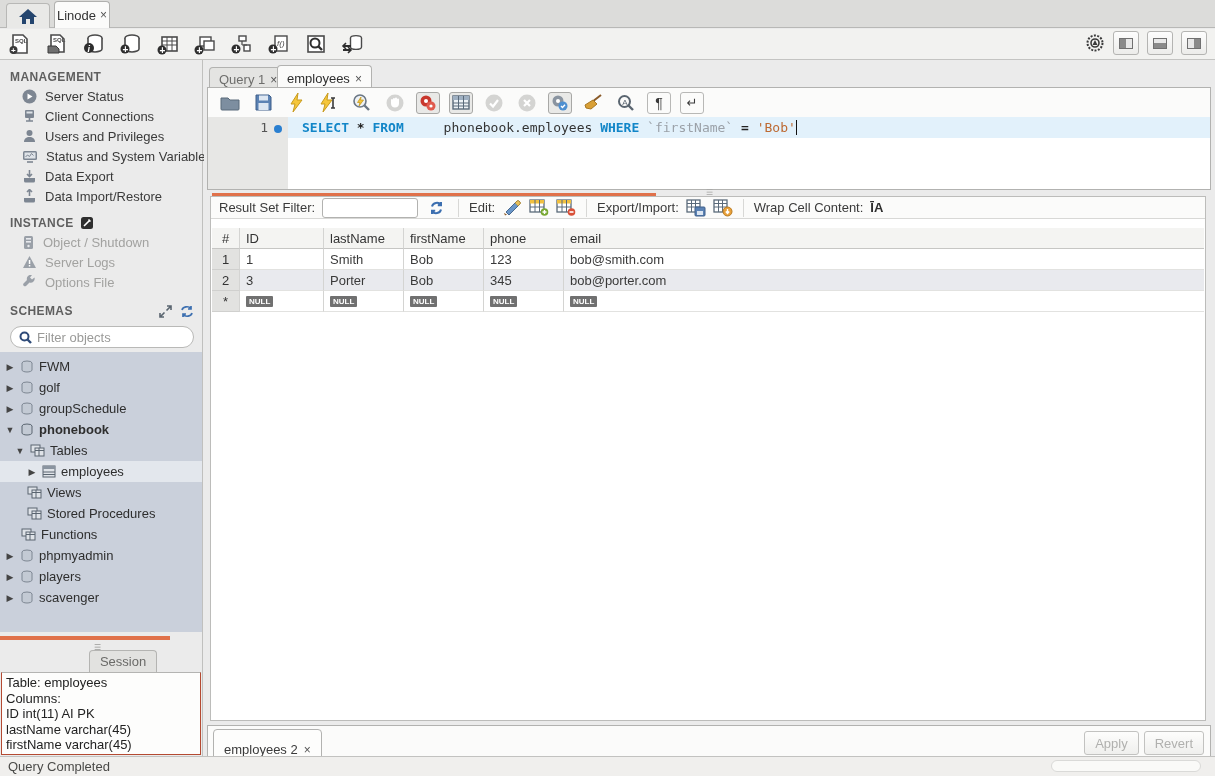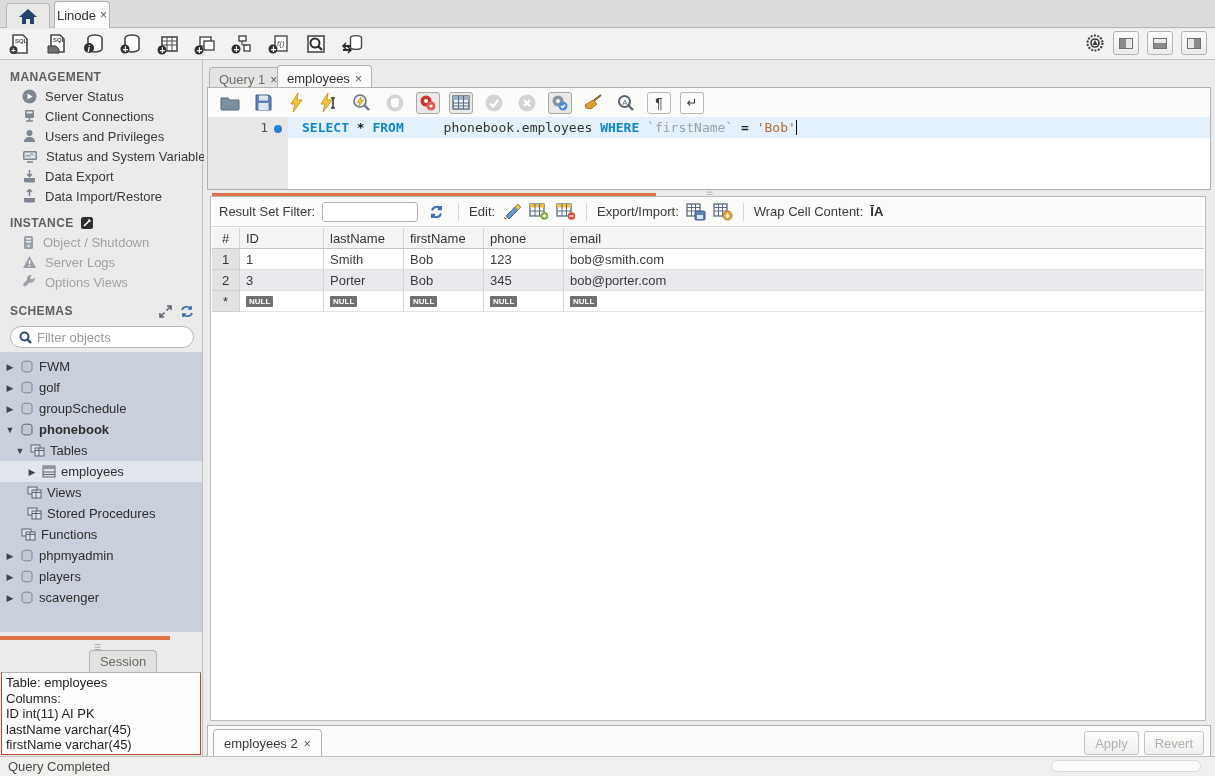--- a/index.html
+++ b/index.html
@@ -70,35 +70,35 @@
   .op { color:#222; font-weight:bold; }
   .idt { color:#333;padding-left:32px; }
   .bq { color:#9ba1a8; }
   .str { color:#bd6a33; }
   .caret { display:inline-block; width:1px; height:15px; background:#111; vertical-align:middle; }
   .editor-hbar { position:absolute; left:8px; top:133px; width:444px; height:4px; background:#e0714a; }
   .center-grip { position:absolute; left:502px; top:128px; color:#a8a8a6; font-size:8px; letter-spacing:1px; }
 
   
   .result-panel { position:absolute; left:6px; top:136px; width:996px; height:525px; background:#fff; border:1px solid #bcbcba; }
-  .rs-toolbar { height:30px; display:flex; align-items:center; gap:7px; padding-left:8px; border-bottom:1px solid #d8d8d6; background:#fbfbfa; color:#3a3a3a; }
+  .rs-toolbar { height:22px; display:flex; align-items:center; gap:7px; padding-left:8px; border-bottom:1px solid #d8d8d6; background:#fbfbfa; color:#3a3a3a; }
   .rs-input { width:96px; height:20px; border:1px solid #b2b2b0; border-radius:3px; background:#fff; }
   .rs-sep { width:1px; height:18px; background:#d8d8d6; margin:0 3px; }
   .grid { position:absolute; left:1px; top:31px; right:1px; }
   .grid-row { display:flex; height:21px; align-items:stretch; }
   .gcell { border-right:1px solid #d4d4d2; border-bottom:1px solid #e2e2e0; display:flex; align-items:center; padding-left:6px; overflow:hidden; white-space:nowrap; }
   .ghead .gcell { background:#f4f4f2; border-bottom:1px solid #c6c6c4; color:#333; }
   .gnum { width:28px; background:#e2e2e0; color:#333; justify-content:center; padding-left:0; border-bottom:1px solid #d0d0ce; }
   .c-id{width:84px;} .c-ln{width:80px;} .c-fn{width:80px;} .c-ph{width:80px;} .c-em{flex:1; border-right:none;}
   .grid-row.alt .gcell:not(.gnum){ background:#e9eaee; }
   .nullb { background:#707070; color:#fff; font-size:8px; font-weight:bold; padding:1px 3px; border-radius:1px; line-height:9px; }
 
   
   .bottom-tabrow { position:absolute; left:3px; top:665px; width:1004px; height:33px; background:#fbfbfa; border:1px solid #b2b2b0; }
-  .btab { position:absolute; left:5px; top:3px; height:29px; display:flex; align-items:center; gap:6px; padding:0 10px; background:#fdfdfc; border:1px solid #b2b2b0; border-radius:4px 4px 0 0; color:#3a3a3a; }
+  .btab { position:absolute; left:5px; top:3px; height:29px; display:flex; align-items:flex-end; gap:6px; padding:0 10px; background:#fdfdfc; border:1px solid #b2b2b0; border-radius:4px 4px 0 0; color:#3a3a3a; }
   .apply-btns { position:absolute; right:6px; top:5px; display:flex; gap:5px; }
   .btn { min-width:44px; height:24px; padding:0 10px; border:1px solid #c2c2c0; border-radius:3px; background:linear-gradient(#fdfdfc,#efefed); color:#b0b0ae; display:flex; align-items:center; justify-content:center; }
 
   
   .action-output { position:absolute; left:0; top:700px; width:1011px; height:56px; }
   .ao-select { position:absolute; left:8px; top:3px; width:124px; height:26px; background:linear-gradient(#fdfdfc,#f0f0ee); border:1px solid #b2b2b0; border-radius:4px; display:flex; align-items:center; justify-content:space-between; padding:0 8px; color:#333; }
   .ao-arrows { display:flex; flex-direction:column; font-size:7px; color:#666; line-height:6px; }
 
   svg { display:block; }
 </style>
@@ -312,21 +312,21 @@
           </svg>
         </span>
       <span>Server Logs</span>
     </div>
     <div class="side-item disabled">
       <span>
           <svg width="15" height="15" viewBox="0 0 15 15">
             <path d="M12.5 2.5 a4 4 0 0 1 -5 5 L4 11 a1.8 1.8 0 0 1 -2.5 -2.5 L5 5 a4 4 0 0 1 5 -5 l-2 2.5 l2 2 z" fill="#9aa0a8"></path>
           </svg>
         </span>
-      <span>Options Views</span>
+      <span>Options File</span>
     </div>
 
     <div class="schemas-head">
       <span class="side-section-title" style="padding:0;">SCHEMAS</span>
       <span class="spacer"></span>
       <span style="margin-right:8px;">
           <svg width="13" height="13" viewBox="0 0 13 13">
             <path d="M8 1 h4 v4 M12 1 L7.5 5.5 M5 12 H1 V8 M1 12 L5.5 7.5" stroke="#5a6570" stroke-width="1.6" fill="none"></path>
           </svg>
         </span>

